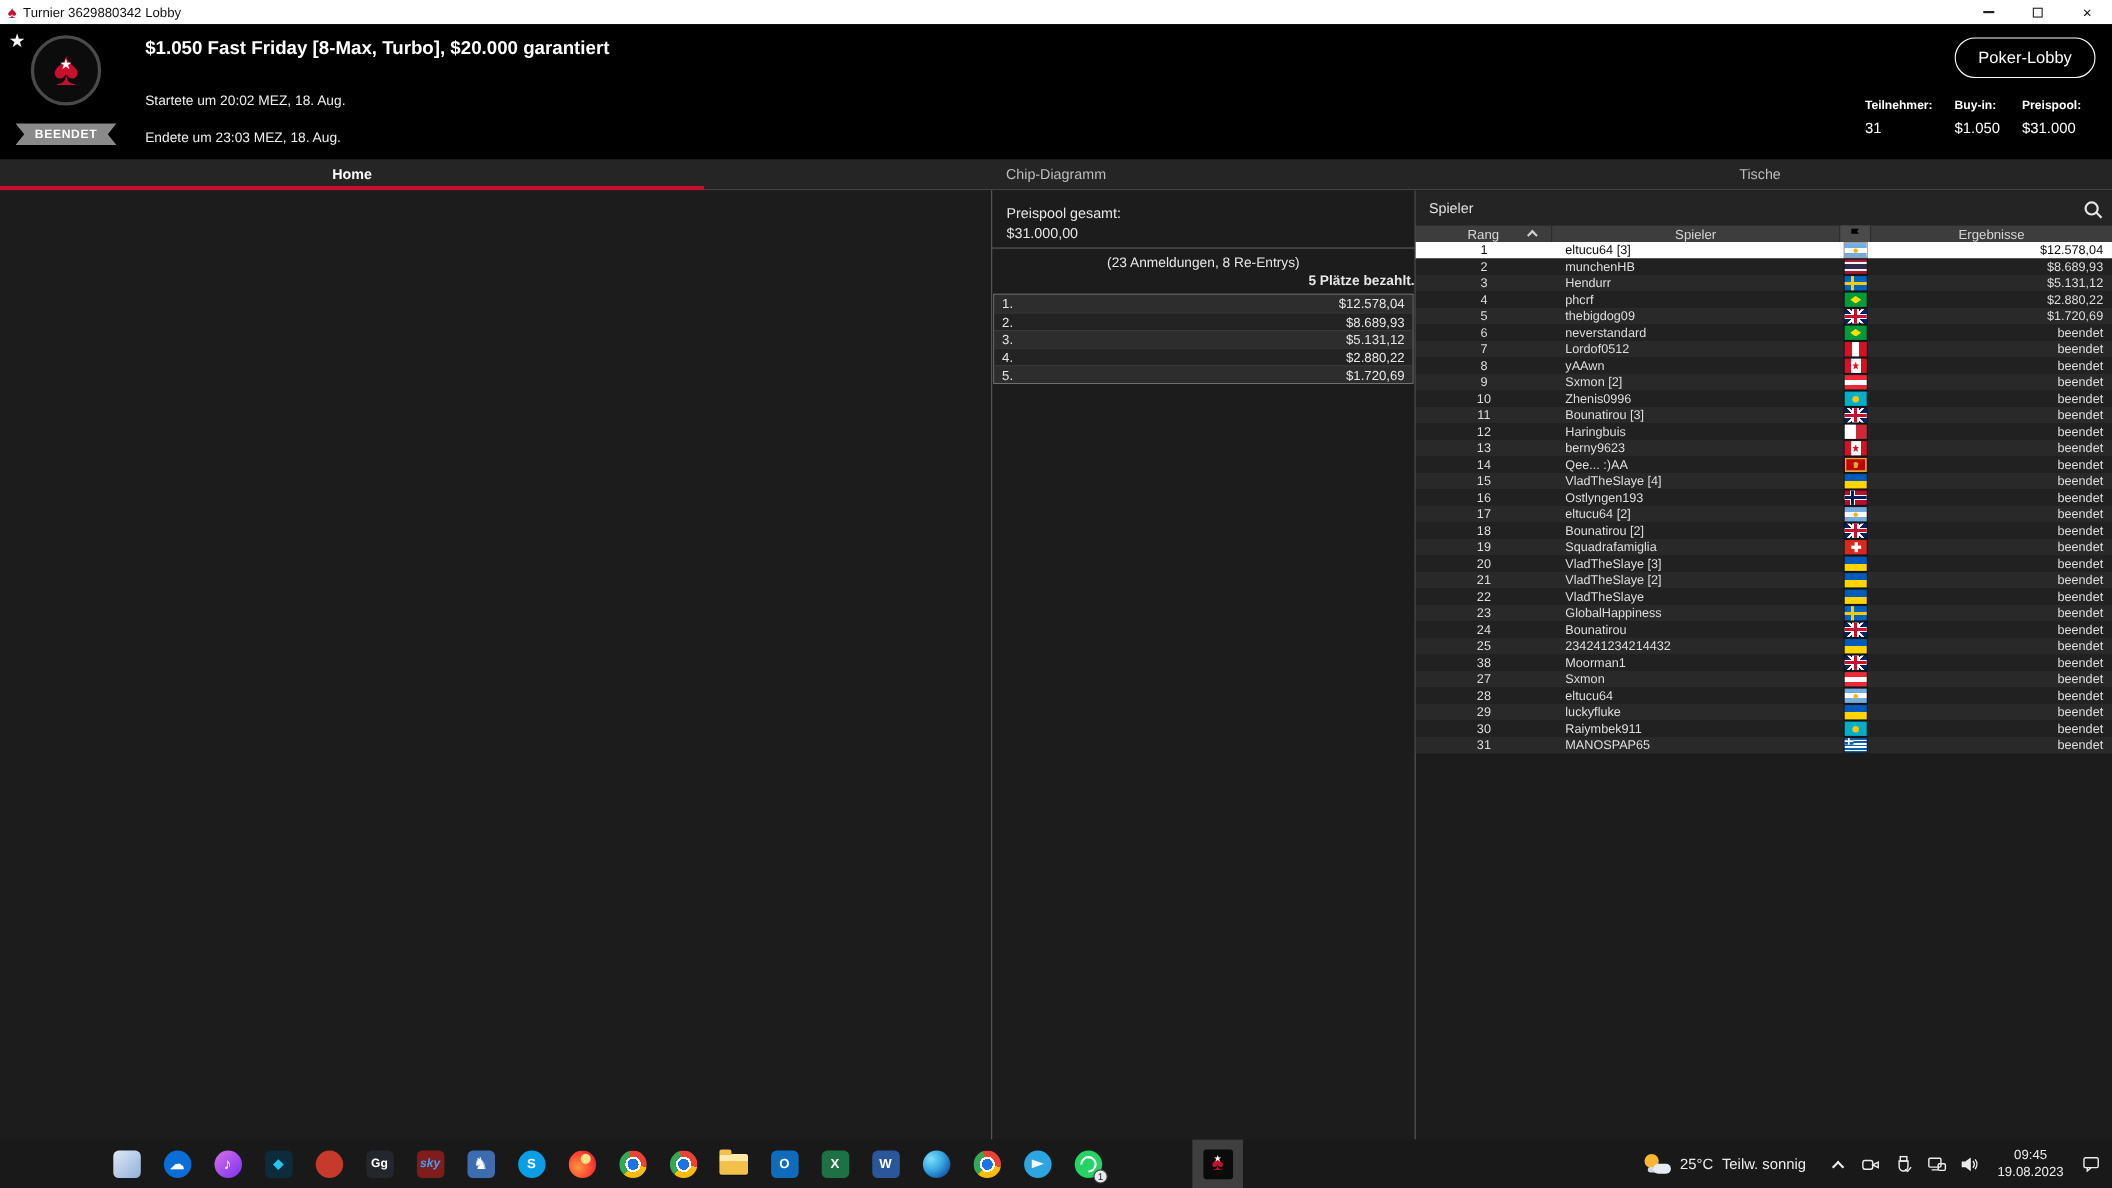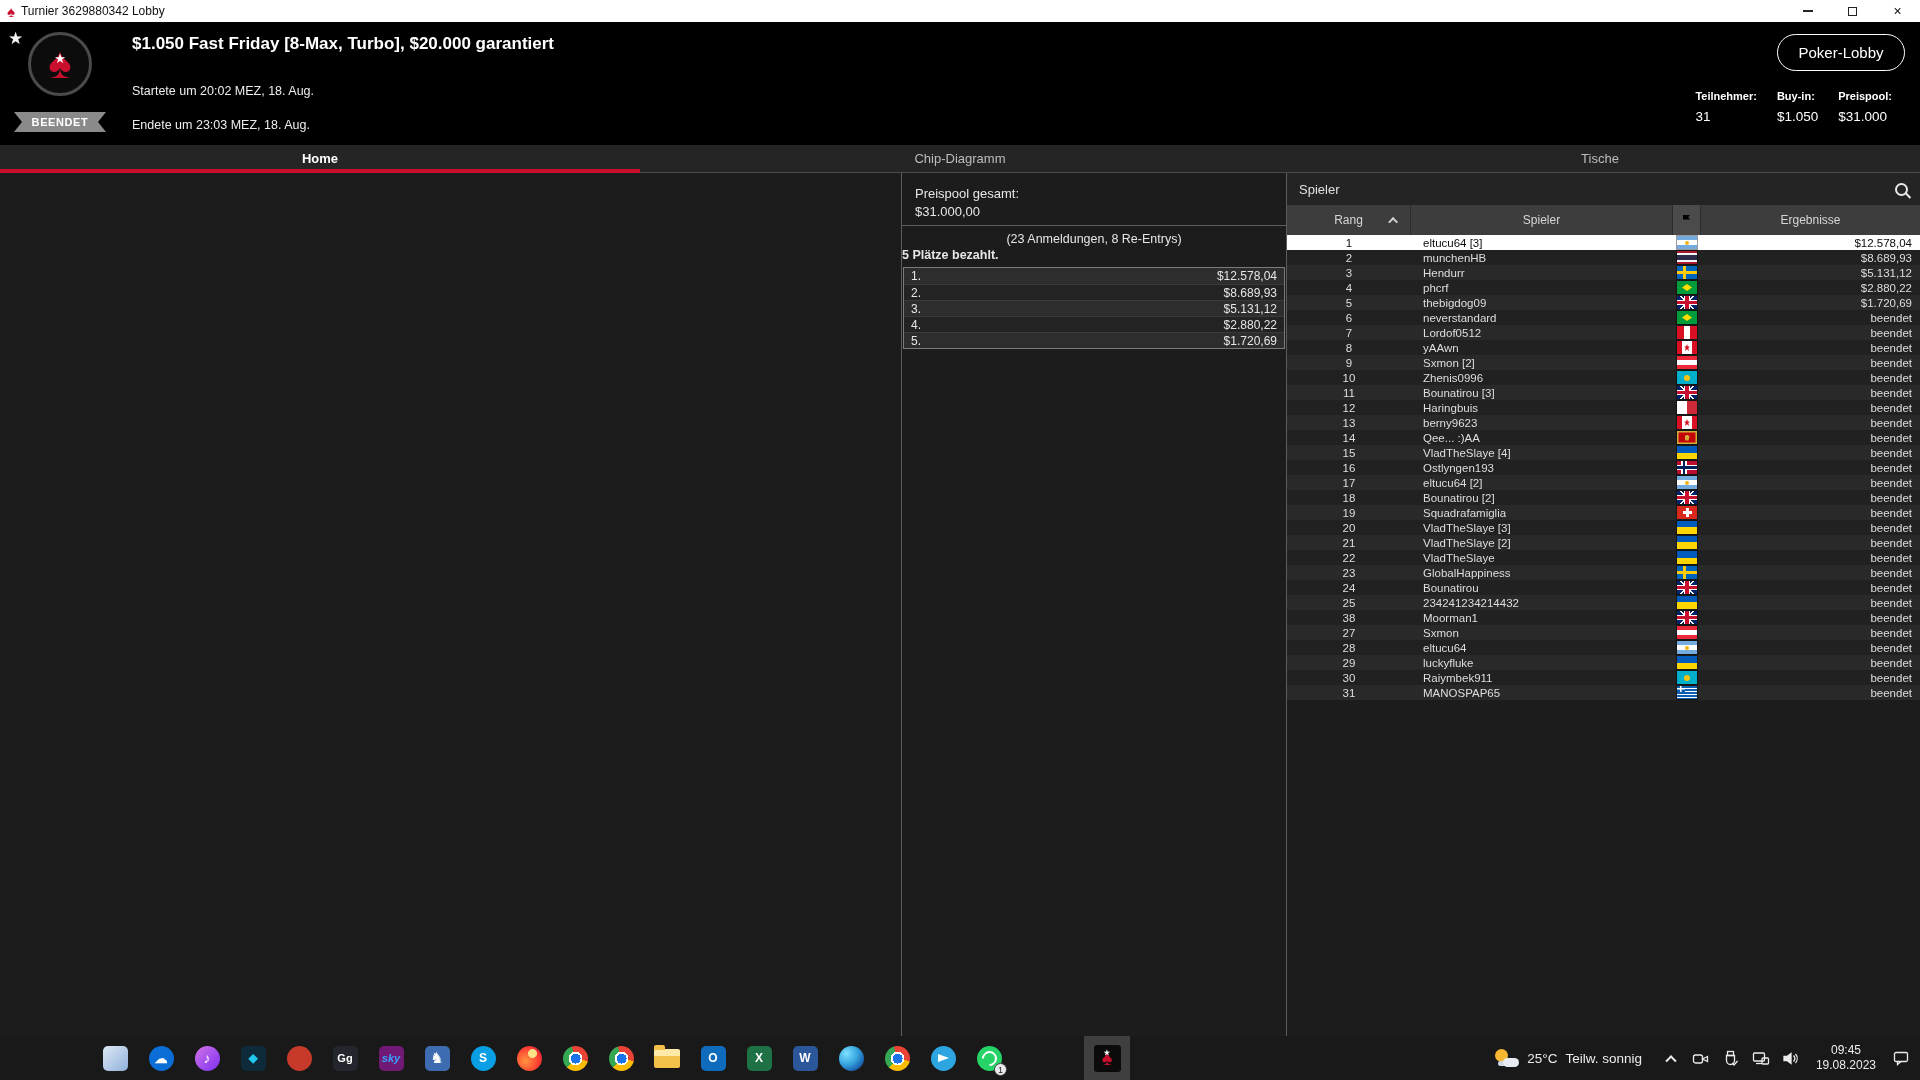--- a/index.html
+++ b/index.html
@@ -65,36 +65,36 @@
   .info-icon { display:inline-flex; width:15px; height:15px; border-radius:50%;
     background:var(--info-teal,#2ba7b4); color:#073a40; font-size:10px; font-weight:bold; font-style:normal;
     align-items:center; justify-content:center; margin-left:6px; vertical-align:-3px; }
 
   
   .col-mid { color:#e6e6e6; }
   .pp-total-label { margin:13px 0 0 13px; font-size:13px; }
   .pp-total-value { margin:3px 0 0 13px; font-size:13px; }
   .pp-divider { margin-top:6px; height:1px; background:#5d5d5d; }
   .pp-note1 { margin-top:6px; text-align:center; font-size:12.5px; }
-  .pp-note2 { margin-top:2px; text-align:left; font-size:12.5px; font-weight:bold; }
+  .pp-note2 { margin-top:2px; text-align:right; font-size:12.5px; font-weight:bold; }
   .prize-box { margin:5px 1px 0 1px; border:1px solid #7a7a7a; }
   .prize-row { display:flex; height:16px; align-items:center; font-size:12px; padding:0 7px; }
   .prize-row:nth-child(odd) { background:#2d2d2d; }
   .prize-row:nth-child(even) { background:#232323; }
   .prize-row + .prize-row { border-top:1px solid #3a3a3a; }
   .prize-amount { margin-left:auto; }
 
   
   .search-row { height:32px; display:flex; align-items:center; padding:0 12px; background:#242424; }
   .search-text { color:#e0e0e0; font-size:13px; }
   .mag { margin-left:auto; width:13px; height:13px; border:2px solid #e8e8e8; border-radius:50%;
     position:relative; }
   .mag::after { content:""; position:absolute; width:2px; height:7px; background:#e8e8e8;
     right:-3px; bottom:-5px; transform:rotate(-45deg); }
-  .thead { display:grid; grid-template-columns:124px 262px 28px 1fr; height:30px; background:#3d3d3d; }
+  .thead { display:grid; grid-template-columns:124px 262px 28px 1fr; height:15px; background:#3d3d3d; }
   .th { position:relative; display:flex; align-items:center; justify-content:center;
     color:#d6d6d6; font-size:12px; border-right:1px solid #2c2c2c; }
   .th:last-child { border-right:0; }
   .th-flag { background:#4b4b4b; }
   .sort-caret { position:absolute; right:12px; width:7px; height:7px;
     border-left:2px solid #cfcfcf; border-top:2px solid #cfcfcf; transform:rotate(45deg) translateY(2px); }
   .rows-wrap { }
   .prow { display:grid; grid-template-columns:124px 262px 28px 1fr; height:15px; align-items:center;
     font-size:11.5px; color:#dedede; }
   .prow:nth-child(odd) { background:#292929; }
@@ -612,21 +612,21 @@
         </button>
         <button class="tb-app k-circle" data-name="red-app-icon">
           <span class="ic" style="background: rgb(198, 57, 43); color: rgb(255, 255, 255);"></span>
 
         </button>
         <button class="tb-app k-square" data-name="gg-icon">
           <span class="ic" style="background: rgb(35, 38, 44); color: rgb(255, 255, 255);">Gg</span>
 
         </button>
         <button class="tb-app k-square" data-name="sky-icon">
-          <span class="ic" style="background: #701a75; color: rgb(58, 160, 255);">sky</span>
+          <span class="ic" style="background: #7f1d1d; color: rgb(58, 160, 255);">sky</span>
 
         </button>
         <button class="tb-app k-square" data-name="chess-app-icon">
           <span class="ic" style="background: rgb(61, 109, 176); color: rgb(255, 255, 255);">♞</span>
 
         </button>
         <button class="tb-app k-circle" data-name="skype-icon">
           <span class="ic" style="background: rgb(10, 158, 229); color: rgb(255, 255, 255);">S</span>
 
         </button>

